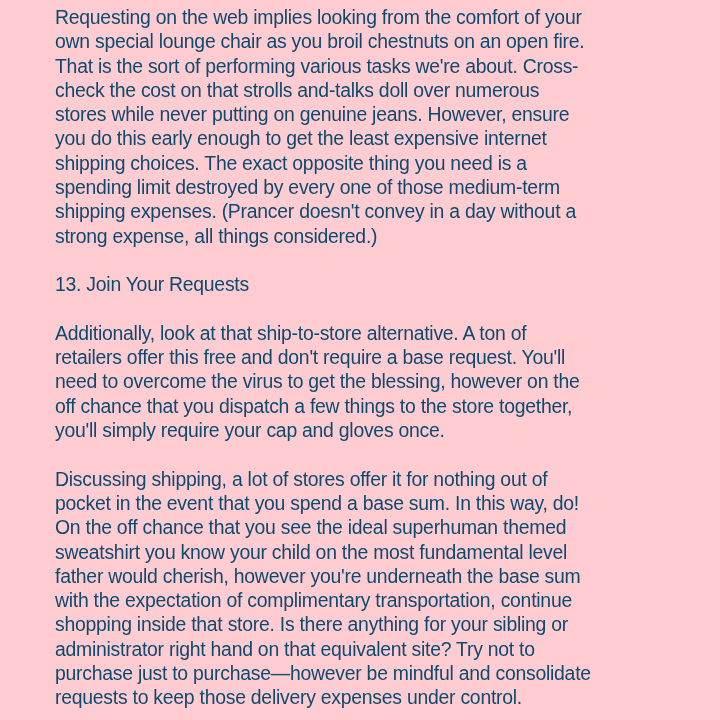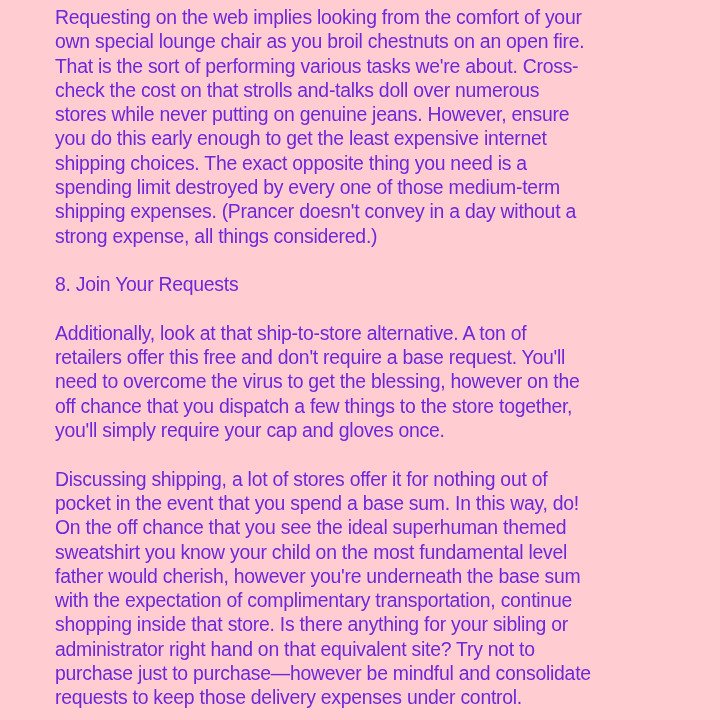--- a/index.html
+++ b/index.html
@@ -14,21 +14,21 @@
   }
   .page {
     box-sizing: border-box;
     width: 720px;
     height: 720px;
     padding: 5px 50px 0 55px;
     font-family: "Liberation Sans", sans-serif;
     font-size: 19.4px;
     line-height: 24.3px;
     letter-spacing: -0.25px;
-    color: #6d28d9;
+    color: #0c4a6e;
     border-radius: 19px;
   }
   .para {
     white-space: pre-line;
     margin: 0 0 24.3px 0;
   }
   .heading {
     white-space: pre-line;
     margin: 0 0 24.3px 0;
   }
@@ -40,21 +40,21 @@
   <div class="para">Requesting on the web implies looking from the comfort of your
 own special lounge chair as you broil chestnuts on an open fire.
 That is the sort of performing various tasks we're about. Cross-
 check the cost on that strolls and-talks doll over numerous
 stores while never putting on genuine jeans. However, ensure
 you do this early enough to get the least expensive internet
 shipping choices. The exact opposite thing you need is a
 spending limit destroyed by every one of those medium-term
 shipping expenses. (Prancer doesn't convey in a day without a
 strong expense, all things considered.)</div>
-  <div class="heading">8. Join Your Requests</div>
+  <div class="heading">13. Join Your Requests</div>
   <div class="para">Additionally, look at that ship-to-store alternative. A ton of
 retailers offer this free and don't require a base request. You'll
 need to overcome the virus to get the blessing, however on the
 off chance that you dispatch a few things to the store together,
 you'll simply require your cap and gloves once.</div>
   <div class="para">Discussing shipping, a lot of stores offer it for nothing out of
 pocket in the event that you spend a base sum. In this way, do!
 On the off chance that you see the ideal superhuman themed
 sweatshirt you know your child on the most fundamental level
 father would cherish, however you're underneath the base sum

